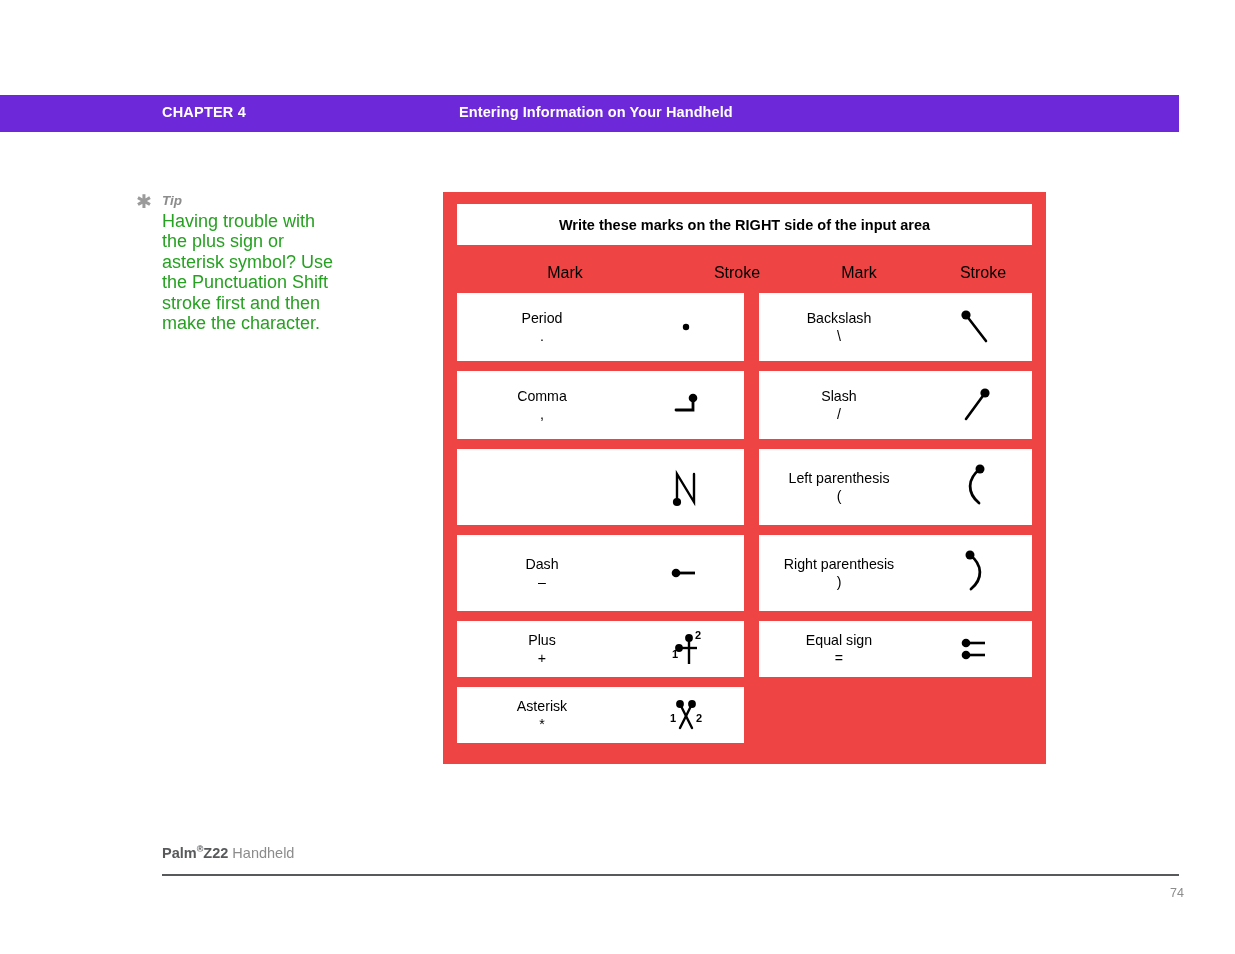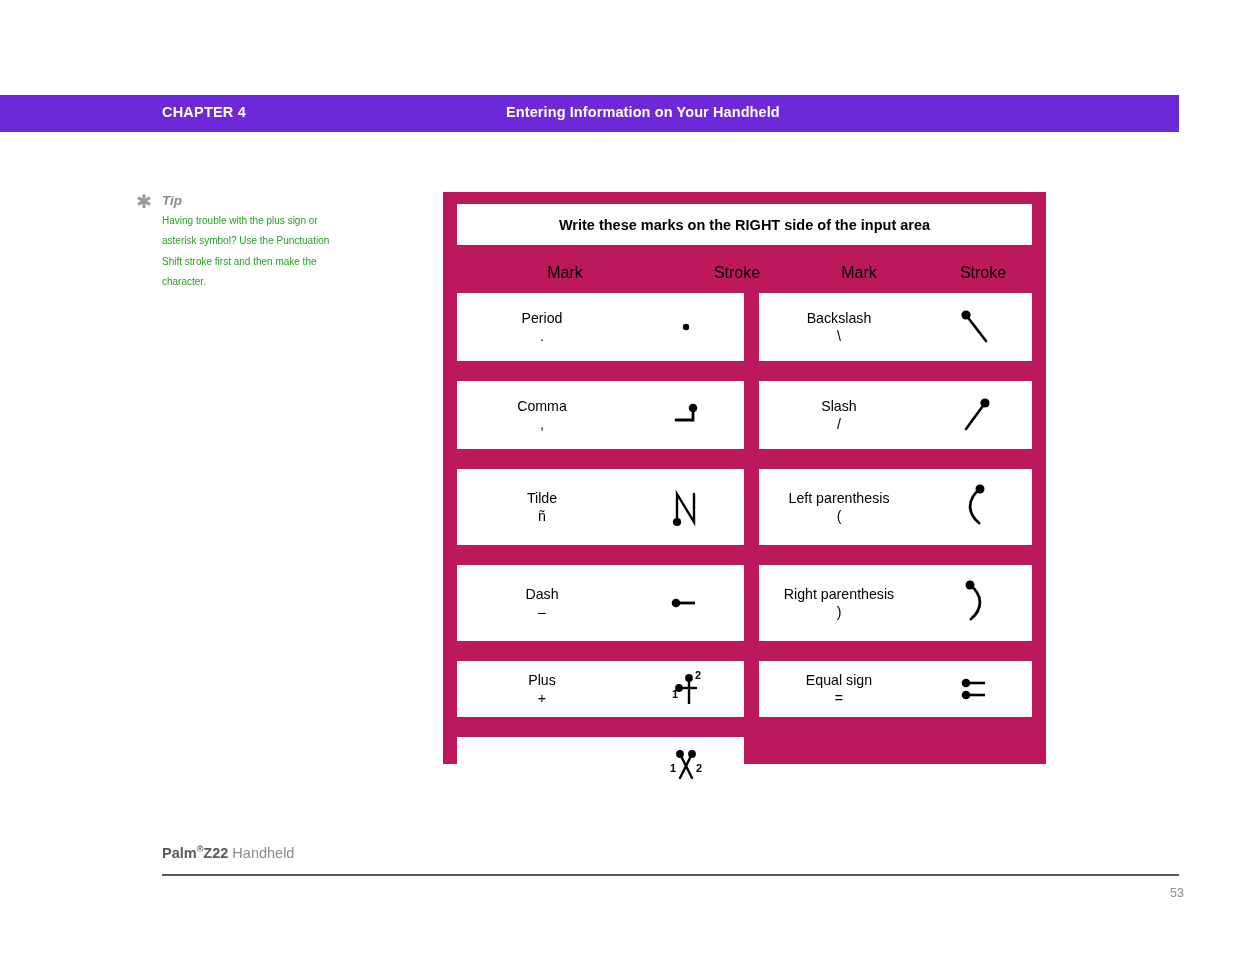--- a/index.html
+++ b/index.html
@@ -35,21 +35,20 @@
     letter-spacing: 0.2px;
   }
   .header-title {
     position: absolute;
     left: 459px;
     top: 9px;
     font-size: 14.5px;
     font-weight: bold;
     color: #ffffff;
     letter-spacing: 0.1px;
-    margin-left: 47px;
   }
 
   
   .tip-block {
     position: absolute;
     left: 162px;
     top: 193px;
     width: 182px;
   }
   .tip-star {
@@ -65,33 +64,33 @@
   }
   .tip-label {
     font-size: 13.5px;
     font-weight: bold;
     color: #8c8c8c;
     line-height: 16px;
     margin-bottom: 2px;
     font-style: italic;
   }
   .tip-text {
-    font-size: 10px;
+    font-size: 18px;
     color: #27A122;
     line-height: 20.4px;
   }
 
   
   .panel {
     position: absolute;
     left: 443px;
     top: 192px;
     width: 603px;
     height: 572px;
-    background: #be185d;
+    background: #ef4444;
   }
   .panel-title {
     position: absolute;
     left: 14px;
     top: 12px;
     width: 575px;
     height: 41px;
     background: #ffffff;
     display: flex;
     align-items: center;
@@ -121,21 +120,21 @@
 
   .rows {
     position: absolute;
     left: 14px;
     top: 101px;
     width: 575px;
   }
   .trow {
     position: relative;
     width: 575px;
-    margin-bottom: 20px;
+    margin-bottom: 10px;
   }
   .half {
     position: absolute;
     top: 0;
     height: 100%;
     background: #ffffff;
     box-sizing: border-box;
   }
   .half-left  { left: 0;    width: 287px; }
   .half-right { left: 302px; width: 273px; }
@@ -279,24 +278,20 @@
           <svg width="46" height="46" viewBox="0 0 46 46">
             <line x1="13" y1="37" x2="32" y2="11" stroke="#000" stroke-width="2.6" stroke-linecap="round"></line>
             <circle cx="32" cy="11" r="4.6" fill="#000"></circle>
           </svg>
         </div>
       </div>
     </div>
 
     <div class="trow" style="height:76px;">
       <div class="half half-left">
-        <div class="cell-mark">
-          <div class="mark-name">Tilde</div>
-          <div class="mark-sym">ñ</div>
-        </div>
         <div class="cell-stroke">
           <svg width="46" height="52" viewBox="0 0 46 52">
             <path d="M14 41 L14 13 L31 41 L31 13" fill="none" stroke="#000" stroke-width="2.4" stroke-linecap="round" stroke-linejoin="miter"></path>
             <circle cx="14" cy="41" r="4.1" fill="#000"></circle>
           </svg>
         </div>
       </div>
       <div class="half half-right">
         <div class="cell-mark">
           <div class="mark-name">Left parenthesis</div>
@@ -366,31 +361,35 @@
             <circle cx="13" cy="12" r="4.3" fill="#000"></circle>
             <line x1="13" y1="24" x2="32" y2="24" stroke="#000" stroke-width="2.6" stroke-linecap="butt"></line>
             <circle cx="13" cy="24" r="4.3" fill="#000"></circle>
           </svg>
         </div>
       </div>
     </div>
 
     <div class="trow" style="height:56px;">
       <div class="half half-left">
+        <div class="cell-mark">
+          <div class="mark-name">Asterisk</div>
+          <div class="mark-sym">*</div>
+        </div>
         <div class="cell-stroke">
           <svg width="50" height="46" viewBox="0 0 50 46">
             <line x1="19" y1="12" x2="31" y2="36" stroke="#000" stroke-width="2.4" stroke-linecap="round"></line>
             <circle cx="19" cy="12" r="3.9" fill="#000"></circle>
             <line x1="31" y1="12" x2="19" y2="36" stroke="#000" stroke-width="2.4" stroke-linecap="round"></line>
             <circle cx="31" cy="12" r="3.9" fill="#000"></circle>
             <text x="9" y="30" font-family="'Liberation Sans', sans-serif" font-size="11" font-weight="bold" fill="#000">1</text>
             <text x="35" y="30" font-family="'Liberation Sans', sans-serif" font-size="11" font-weight="bold" fill="#000">2</text>
           </svg>
         </div>
       </div>
     </div>
 
   </div>
 </div>
 
 <div class="footer-rule"></div>
 <div class="footer-left"><b>Palm</b><b><sup>®</sup></b><b>Z22</b> <span>Handheld</span></div>
-<div class="footer-page">53</div>
+<div class="footer-page">74</div>
 
 </body></html>

